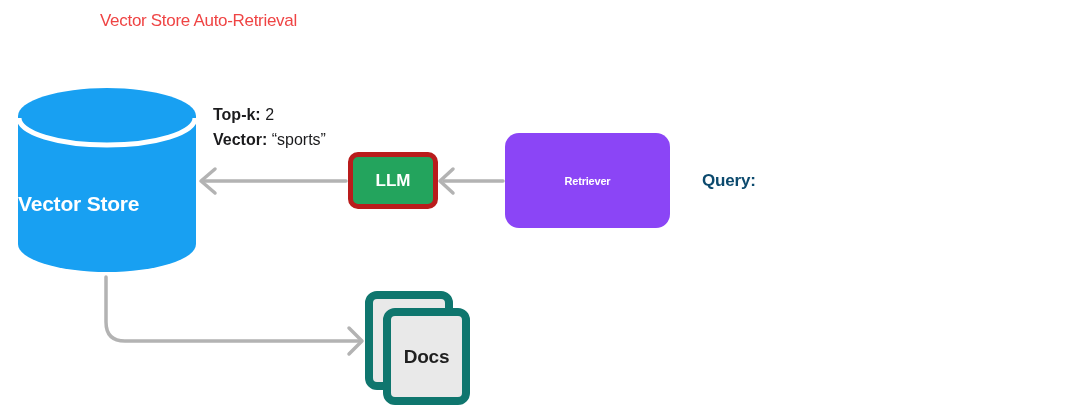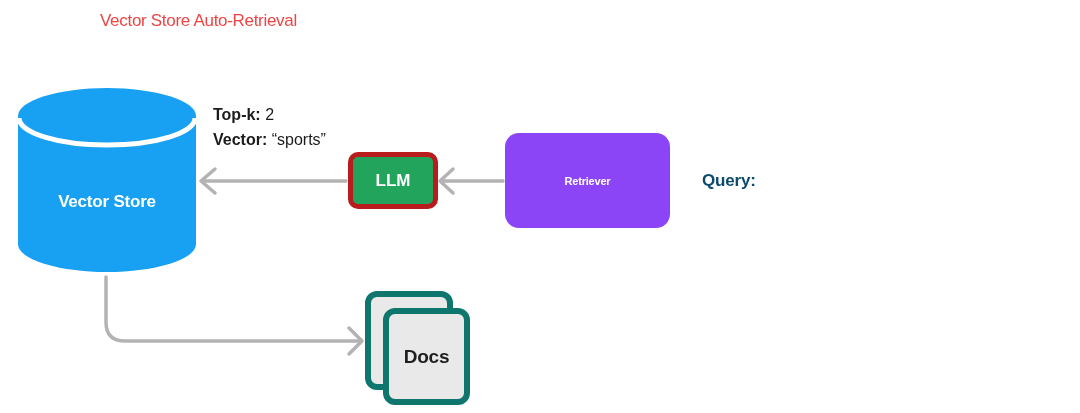--- a/index.html
+++ b/index.html
@@ -9,22 +9,22 @@
   }
   .abs { position:absolute; }
   .svg-layer { position:absolute; left:0; top:0; width:1080px; height:413px; }
 
   .diagram-title {
     left:100px; top:11px; font-size:17px; font-weight:400;
     letter-spacing:-0.3px; color:#ef4444; white-space:nowrap;
   }
 
   .vs-label {
-    left:18px; top:192px; width:178px; text-align:center;
-    color:#ffffff; font-weight:700; font-size:17px; letter-spacing:-0.2px;
+    left:18px; top:192px; width:178px; text-align:left;
+    color:#ffffff; font-weight:700; font-size:21px; letter-spacing:-0.2px;
   }
 
   .llm-box {
     left:348px; top:152px; width:90px; height:57px; box-sizing:border-box;
     background:#23a45d; border:5px solid #b91c1c; border-radius:10px;
     display:flex; align-items:center; justify-content:center;
     color:#ffffff; font-weight:700; font-size:17px;
   }
 
   .retriever-box {
@@ -40,21 +40,21 @@
   }
   .params b, .query-block b { font-weight:700; }
 
   .query-block {
     left:682px; top:167px; font-size:17px; line-height:28px;
     color:#0c4a6e; white-space:nowrap; letter-spacing:-0.2px;margin-left:20px;
   }
 
   .doc-card {
     box-sizing:border-box; background:#e9e9e9;
-    border:6px solid #0f766e; border-radius:12px;
+    border:8px solid #0f766e; border-radius:12px;
   }
   .doc-back { left:365px; top:291px; width:88px; height:99px; }
   .doc-front {
     left:383px; top:308px; width:87px; height:97px;
     display:flex; align-items:center; justify-content:center;
     font-weight:700; font-size:19px; color:#1f1f1f; letter-spacing:-0.2px;
   }
 </style>
 </head>
 <body>

